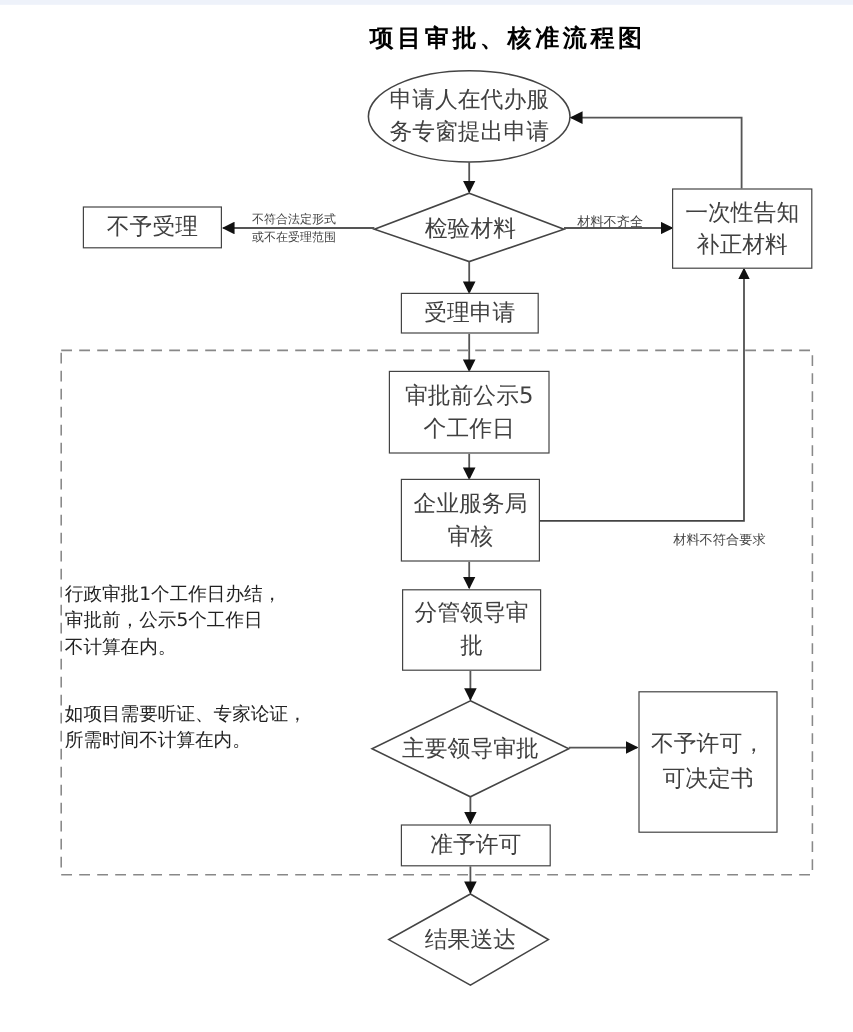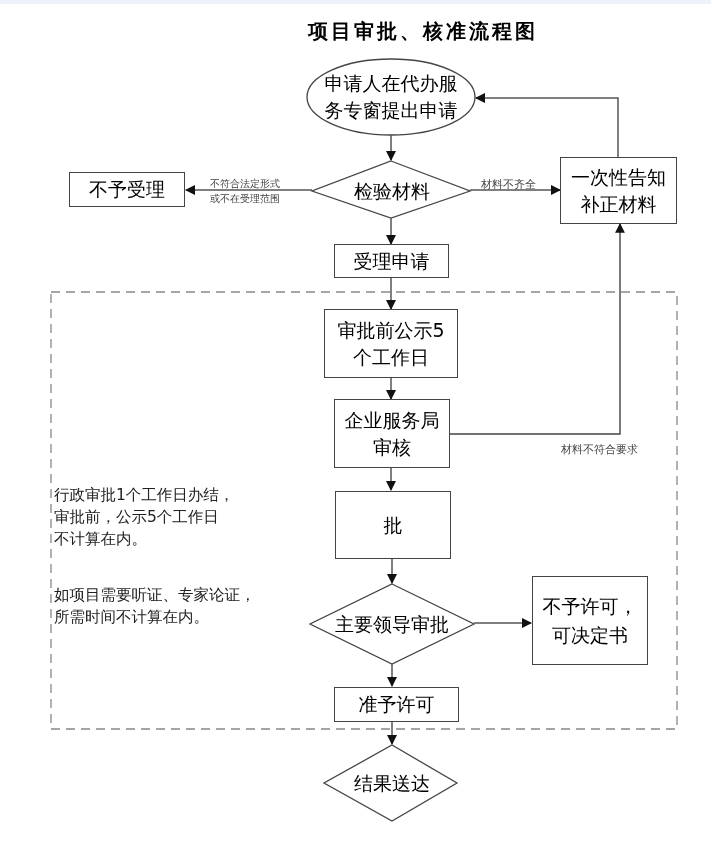--- a/index.html
+++ b/index.html
@@ -4,21 +4,21 @@
   <style>
     html, body { margin: 0; padding: 0; background: #ffffff; }
     body { width: 711px; height: 860px; position: relative; overflow: hidden;
            font-family: "DejaVu Sans", "Liberation Sans", sans-serif; }
     .topstrip { position: absolute; left: 0; top: 0; width: 711px; height: 4px; background: #eef2fa; }
     .title { position: absolute; left: 0; top: 18px; width: 846px; text-align: center;
              font-family: "DejaVu Serif", "Liberation Serif", serif; font-weight: bold;
              font-size: 20px; letter-spacing: 3px; color: #000; }
     svg.canvas { position: absolute; left: 0; top: 0; }
     .node { position: absolute; display: flex; align-items: center; justify-content: center;
-            text-align: center; color: #000000; font-size: 19px; line-height: 27px;
+            text-align: center; color: #404040; font-size: 19px; line-height: 27px;
             box-sizing: border-box; }
     .node.box { border: 1.5px solid #444; background: #fff; }
     .lbl { position: absolute; font-size: 10px; color: #444; line-height: 14px; white-space: nowrap; }
     .note { position: absolute; font-size: 15.5px; color: #222; line-height: 22px; white-space: pre; }
   </style>
 </head>
 <body>
 
 <div class="topstrip"></div>
 
@@ -76,29 +76,30 @@
   <span>审批前公示5</span>
   <span>个工作日</span>
 </div>
 
 <div class="node box" style="left:334px;top:399px;width:116px;height:69px;flex-direction:column;">
   <span>企业服务局</span>
   <span>审核</span>
 </div>
 
 <div class="node box" style="left:335px;top:491px;width:116px;height:68px;flex-direction:column;">
+  <span>分管领导审</span>
   <span>批</span>
 </div>
 
 <div class="node" style="left:334px;top:596px;width:116px;height:56px;flex-direction:row;">
   <span>主要领导审</span>
   <span>批</span>
 </div>
 
-<div class="node box" style="left:532px;top:576px;width:116px;height:89px;flex-direction:column;line-height:29px;">
+<div class="node box" style="left:532px;top:576px;width:116px;height:118px;flex-direction:column;line-height:29px;">
   <span>不予许可，</span>
   <span>可决定书</span>
 </div>
 
 <div class="node box" style="left:334px;top:687px;width:125px;height:35px;">准予许可</div>
 
 <div class="node" style="left:340px;top:768px;width:104px;height:30px;">结果送达</div>
 
 <div class="lbl" style="left:210px;top:177px;font-family:Liberation Serif, serif;">不符合法定形式</div>
 <div class="lbl" style="left:210px;top:192px;">或不在受理范围</div>

